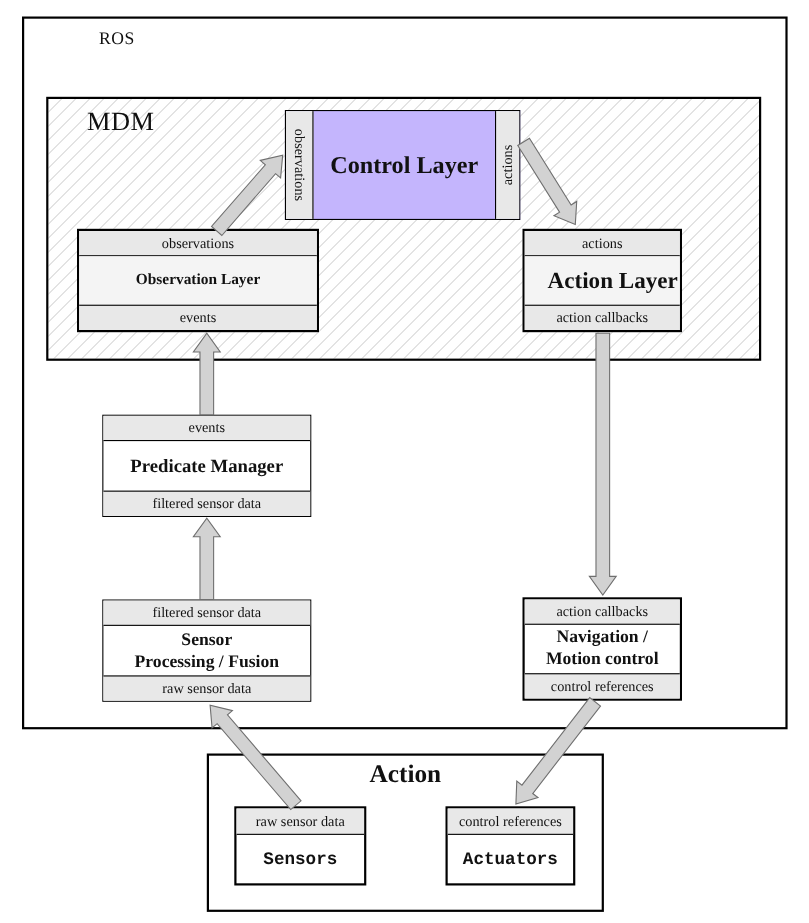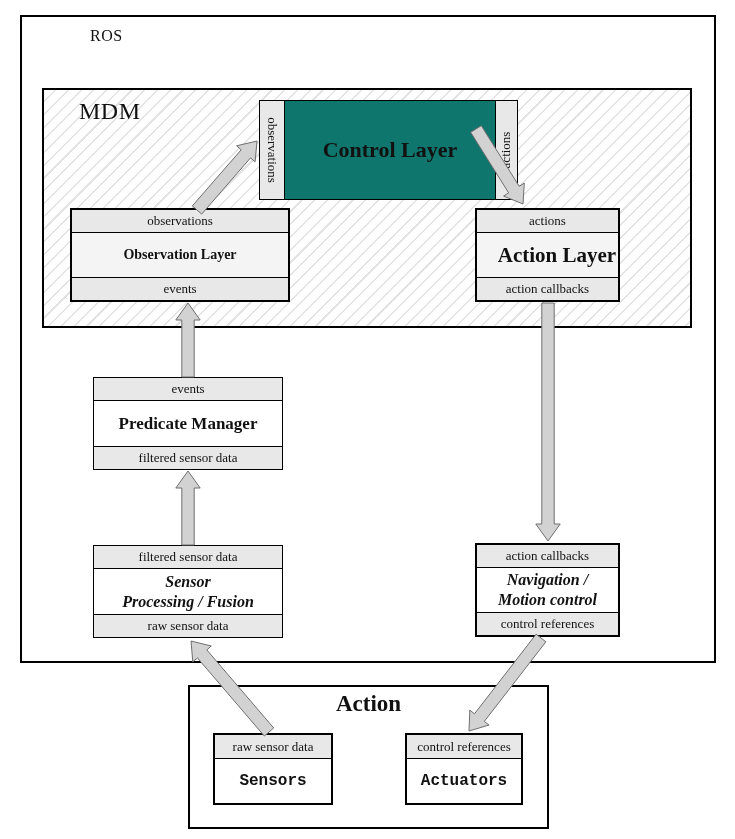--- a/index.html
+++ b/index.html
@@ -13,41 +13,41 @@
   .ros-label{position:absolute;left:20px;top:10px;font-size:16px;letter-spacing:.5px;margin-left:48px;}
   .mdm-box{
     position:absolute;left:42px;top:88px;width:646px;height:236px;border:2px solid #000;
     background:repeating-linear-gradient(135deg,#ffffff 0px,#ffffff 7.5px,#e3e3e3 7.5px,#e3e3e3 9px);
   }
   .mdm-label{position:absolute;left:18px;top:8px;font-size:24px;letter-spacing:.5px;margin-left:17px;}
   .robot-box{position:absolute;left:188px;top:685px;width:357px;height:140px;border:2px solid #000;background:#fff;}
   .robot-label{position:absolute;left:0;right:0;top:4px;text-align:center;font-size:23px;font-weight:bold;}
 
   
-  .ctl{position:absolute;left:259px;top:100px;width:259px;height:100px;border:1.6px solid #000;display:flex;background:#0f766e;box-sizing:border-box;}
+  .ctl{position:absolute;left:259px;top:100px;width:214px;height:100px;border:1.6px solid #000;display:flex;background:#c4b5fd;box-sizing:border-box;}
   .ctl-strip{width:24px;background:#e8e8e8;display:flex;align-items:center;justify-content:center;flex:none;}
   .ctl-strip.left{border-right:1px solid #000;}
   .ctl-strip.right{width:21px;border-left:1px solid #000;}
   .ctl-body{flex:1;display:flex;align-items:center;justify-content:center;font-size:22px;font-weight:bold;}
   .vt{white-space:nowrap;font-size:13px;}
   .cw{transform:rotate(90deg);}
   .ccw{transform:rotate(-90deg);}
 
   
   .lbox{position:absolute;display:flex;flex-direction:column;border:2px solid #000;box-sizing:border-box;background:#fff;}
   .lbox.thin{border-width:1.3px;}
   .lbox.mdmfill .lbox-t{background:#f4f4f4;}
   .lbox-h,.lbox-f{background:#e8e8e8;font-size:13px;text-align:center;flex:none;display:flex;align-items:center;justify-content:center;}
   .lbox-h{border-bottom:1px solid #000;height:22px;}
   .lbox-f{border-top:1px solid #000;height:22px;}
   .lbox-t{flex:1;display:flex;align-items:center;justify-content:center;text-align:center;font-weight:bold;white-space:pre-line;line-height:1.25;}
   .t22 .lbox-t{font-size:14px;}
   .t21 .lbox-t{font-size:21px;padding-left:19px;}
   .t17 .lbox-t{font-size:17px;}
-  .t16 .lbox-t{font-size:16px;font-style:italic;}
+  .t16 .lbox-t{font-size:16px;}
 
   
   .sbox{position:absolute;display:flex;flex-direction:column;border:2px solid #000;box-sizing:border-box;background:#fff;}
   .sbox-h{background:#e8e8e8;font-size:13px;text-align:center;height:23px;border-bottom:1px solid #000;display:flex;align-items:center;justify-content:center;flex:none;}
   .sbox-t{flex:1;display:flex;align-items:center;justify-content:center;font-size:16px;font-weight:bold;font-family:Liberation Mono, monospace;}
 
   .arrows{position:absolute;left:0;top:0;width:735px;height:839px;pointer-events:none;}
   .arrows polygon{fill:#d2d2d2;stroke:#6f6f6f;stroke-width:1;}
 </style>
 </head>

